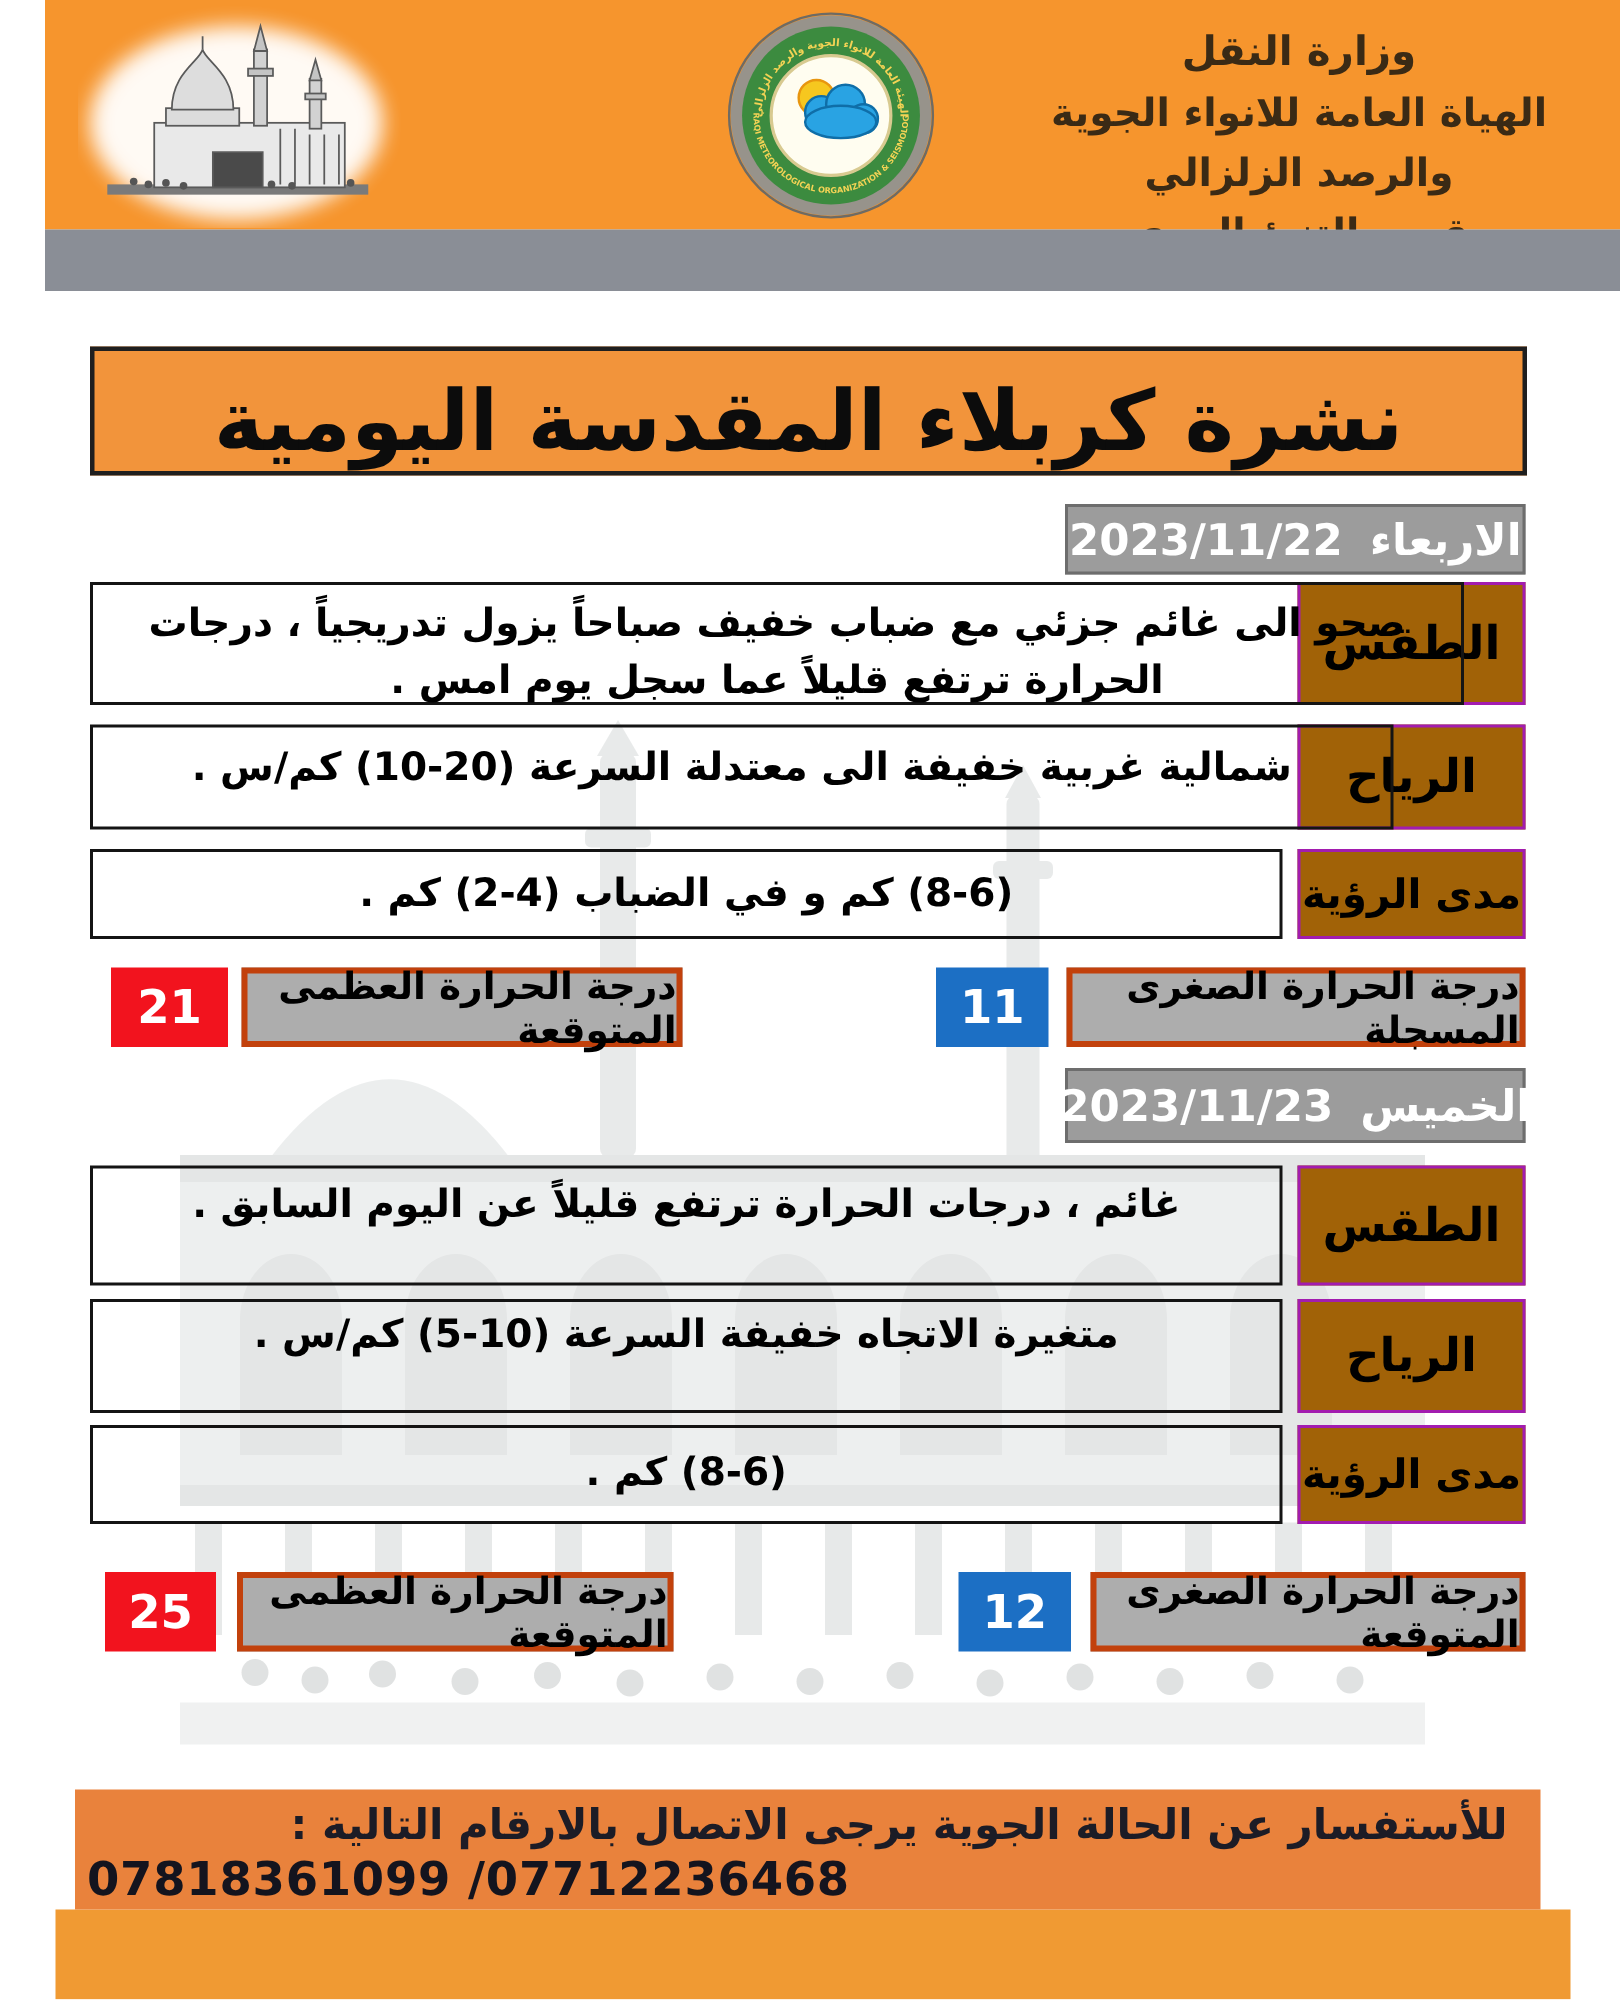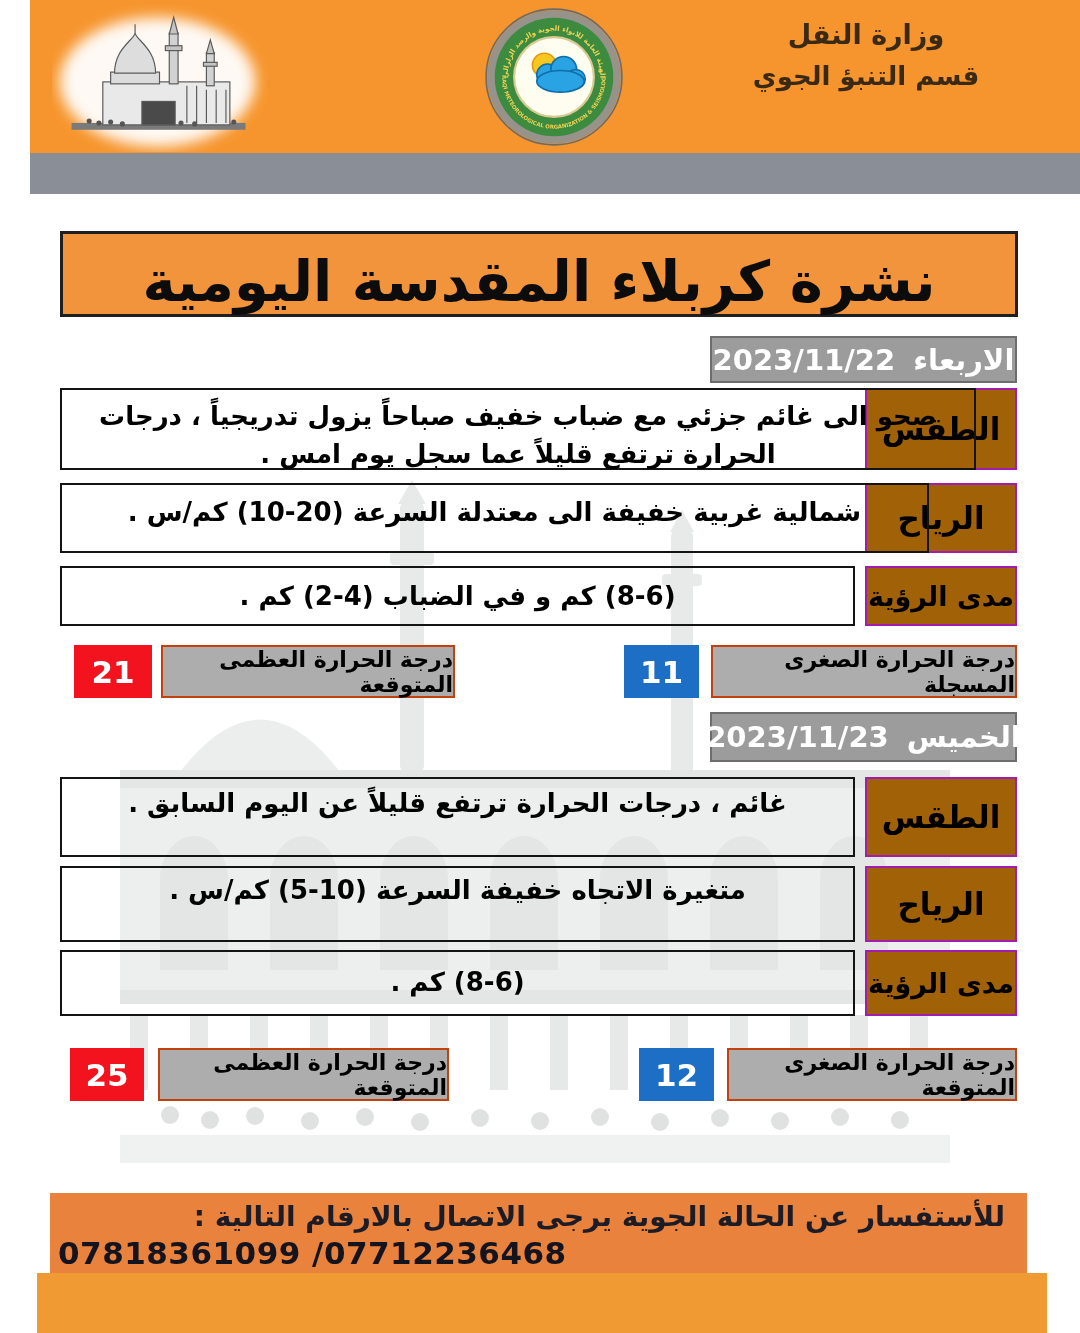--- a/index.html
+++ b/index.html
@@ -37,21 +37,21 @@
   .label-box {
     background:#a16207; border:2px solid #a21caf; color:#000;
     display:flex; align-items:center; justify-content:center; direction:rtl;
   }
   .content-box {
     border:2px solid #141414; background:transparent; direction:rtl;
     text-align:center; color:#000; font-size:26px; line-height:1.45; padding:6px 14px;
   }
 
   .temp-label {
-    background:#adadad; border:2px solid #c2410c; color:#000; font-size:22px;
+    background:#adadad; border:4px solid #c2410c; color:#000; font-size:25px;
     display:flex; align-items:center; justify-content:center; direction:rtl;
   }
   .temp-value {
     color:#fff; font-size:31px; display:flex; align-items:center; justify-content:center;
   }
   .temp-blue { background:#1c6fc4; }
   .temp-red  { background:#f2131e; }
 
   .footer-band { left:37px; top:1273px; width:1010px; height:60px; background:#f09a33; }
   .footer-box  { left:50px; top:1193px; width:977px; height:80px; background:#e9823c; }
@@ -125,20 +125,21 @@
           <circle cx="58" cy="62" r="10"></circle>
           <circle cx="73" cy="57" r="12"></circle>
           <circle cx="84" cy="66" r="9"></circle>
           <ellipse cx="70" cy="68" rx="22" ry="10"></ellipse>
         </g>
       </g>
     </svg>
 
     <div class="header-text">
       <div class="h-line1">وزارة النقل</div>
+      <div class="h-line2">الهياة العامة للانواء الجوية والرصد الزلزالي</div>
       <div class="h-line3">قسم التنبؤ الجوي</div>
     </div>
   </div>
 
   <div class="abs gray-bar"></div>
 
   <svg class="abs watermark" viewBox="0 0 950 720">
     <g fill="#b6bcbc">
       <path d="M352 10 L338 34 L366 34 Z"></path>
       <rect x="340" y="32" width="24" height="270" rx="6"></rect>

